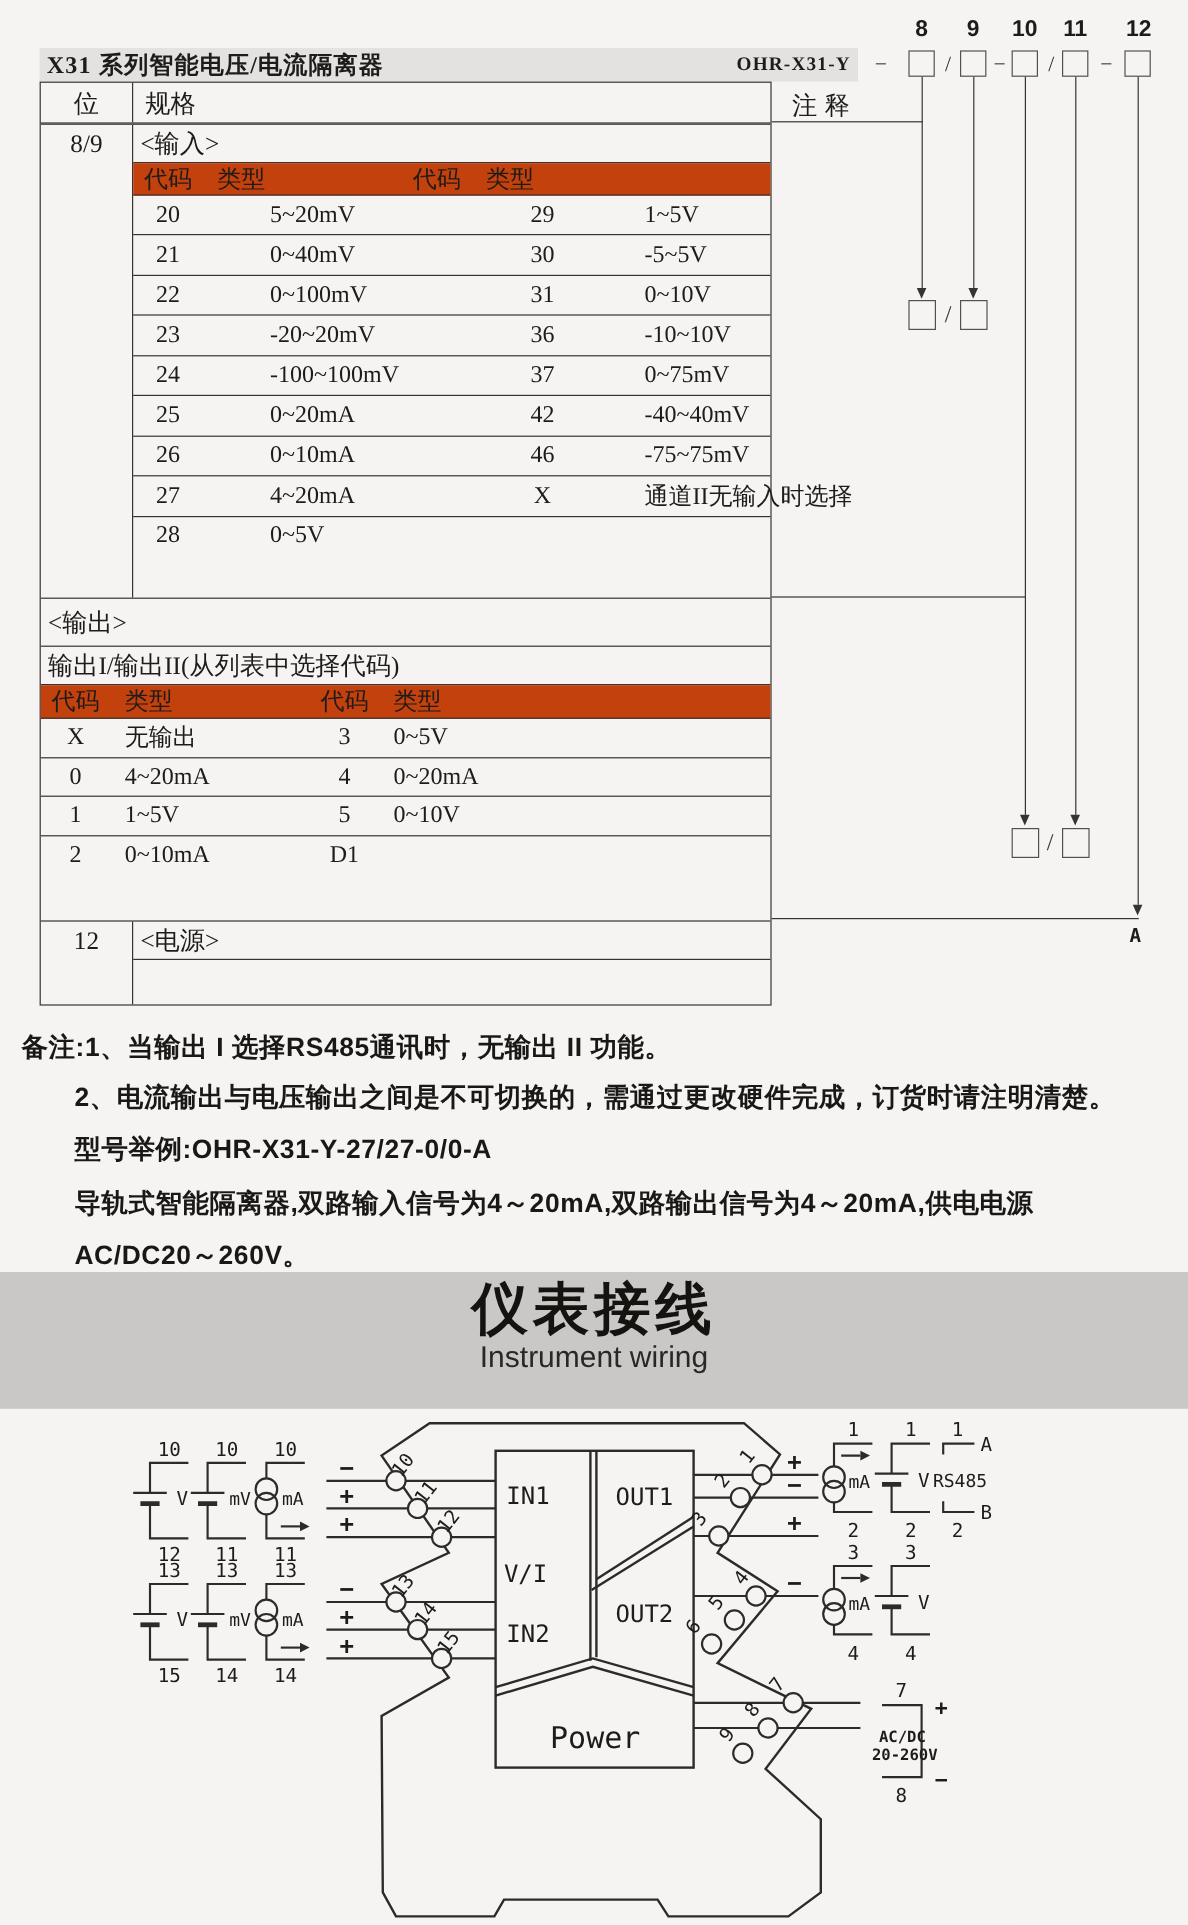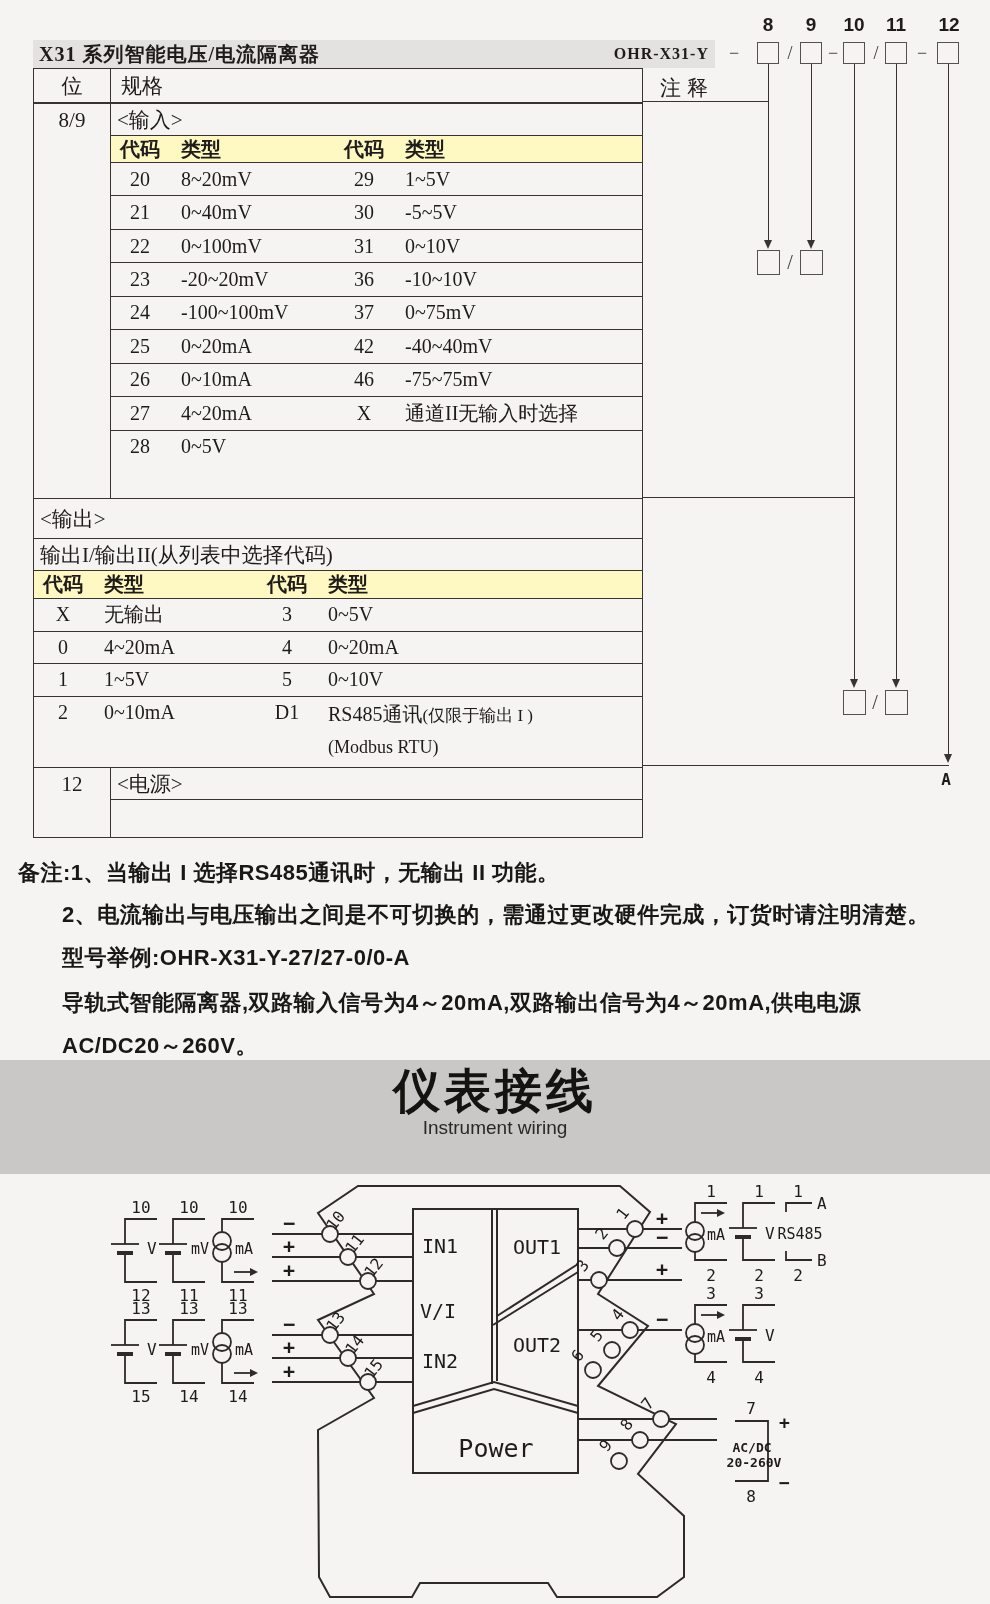--- a/index.html
+++ b/index.html
@@ -28,42 +28,42 @@
   .t-header .pos-h{width:77px;border-right:1.4px solid #39332f;display:flex;align-items:center;justify-content:center;font-size:21px;box-sizing:border-box;}
   .t-header .spec-h{flex:1;display:flex;align-items:center;padding-left:10px;font-size:21px;}
   .note-h{position:absolute;left:660px;top:74px;font-size:21px;font-family:"Liberation Serif",serif;letter-spacing:6px;}
   .section{display:flex;border-top:1.4px solid #39332f;}
   .section:first-of-type{border-top:none;}
   .pos-cell{width:77px;border-right:1.4px solid #39332f;box-sizing:border-box;font-size:21px;display:flex;justify-content:center;align-items:flex-start;padding-top:4px;}
   .spec-cell{flex:1;display:flex;flex-direction:column;min-width:0;}
   .srow{border-bottom:1.3px solid #39332f;display:flex;align-items:center;padding-left:6px;font-size:21px;box-sizing:border-box;}
   .srow.heading{height:32px;}
   .srow.subheading{height:35px;}
-  .srow.gray{background:#fef9c3;height:27px;padding-left:0;font-weight:bold;}
+  .srow.gray{background:#c2410c;height:27px;padding-left:0;}
   .rows-wrap{display:flex;flex-direction:column;}
   .code-row{display:flex;align-items:center;border-bottom:1.3px solid #39332f;font-size:20px;box-sizing:border-box;}
   .code-row.no-b{border-bottom:none;}
-  .code-row.grow{flex:1;}
+  .code-row.grow{flex:1;gap:44px;}
   .code-row.fixed{height:32.5px;flex:none;}
   .code-row.last-grow{flex:1;align-items:flex-start;padding-top:4px;}
   .cc{width:58px;text-align:center;flex:none;}
   .tt{width:166px;padding-left:12px;box-sizing:border-box;flex:none;white-space:nowrap;}
   .tt2{flex:1;padding-left:12px;box-sizing:border-box;white-space:nowrap;}
   .tt2 .small{font-size:17px;}
   .tt2 .t2l2{font-size:18px;margin-top:9px;}
   .hdr-cells{display:flex;width:100%;align-items:center;height:100%;font-size:20px;}
   .power-detail{height:37px;display:flex;align-items:center;padding-left:9px;font-size:21px;}
 
   
   .note-line{position:absolute;font-size:22px;font-weight:bold;color:#1a1816;letter-spacing:0.5px;white-space:nowrap;}
 
   
   .banner{position:absolute;left:0;top:1060px;width:990px;height:114px;background:#c9c8c6;text-align:center;}
   .banner .big{font-size:47px;font-weight:bold;letter-spacing:4px;color:#151310;}
-  .banner .sub{font-size:19px;margin-top:-6px;color:#2a2826;}
+  .banner .sub{font-size:25px;margin-top:-6px;color:#2a2826;}
 
   svg text{fill:#1e1b19;}
 </style>
 </head>
 <body>
 
 <div class="sheet">
 
   <div class="title-band">
     <span class="cn">X31 系列智能电压/电流隔离器</span>
@@ -128,21 +128,21 @@
           <div class="hdr-cells">
             <span class="cc">代码</span>
             <span class="tt">类型</span>
             <span class="cc">代码</span>
             <span class="tt2">类型</span>
           </div>
         </div>
         <div class="rows-wrap" style="height:300px" id="input-rows">
             <div class="code-row grow">
               <span class="cc">20</span>
-              <span class="tt">8~20mV</span>
+              <span class="tt">5~20mV</span>
               <span class="cc">29</span>
               <span class="tt2">1~5V</span>
             </div>
             <div class="code-row grow">
               <span class="cc">21</span>
               <span class="tt">0~40mV</span>
               <span class="cc">30</span>
               <span class="tt2">-5~5V</span>
             </div>
             <div class="code-row grow">
@@ -219,21 +219,20 @@
             <div class="code-row fixed">
               <span class="cc">1</span>
               <span class="tt">1~5V</span>
               <span class="cc">5</span>
               <span class="tt2">0~10V</span>
             </div>
             <div class="code-row last-grow no-b">
               <span class="cc">2</span>
               <span class="tt">0~10mA</span>
               <span class="cc">D1</span>
-              <span class="tt2">RS485通讯<span class="small">(仅限于输出 I )</span><div class="t2l2">(Modbus RTU)</div></span>
             </div>
           </div>
       </div>
     </div>
 
     <div class="section" style="height:69px">
       <div class="pos-cell">12</div>
       <div class="spec-cell">
         <div class="srow heading" style="height:32px">&lt;电源&gt;</div>
       </div>

